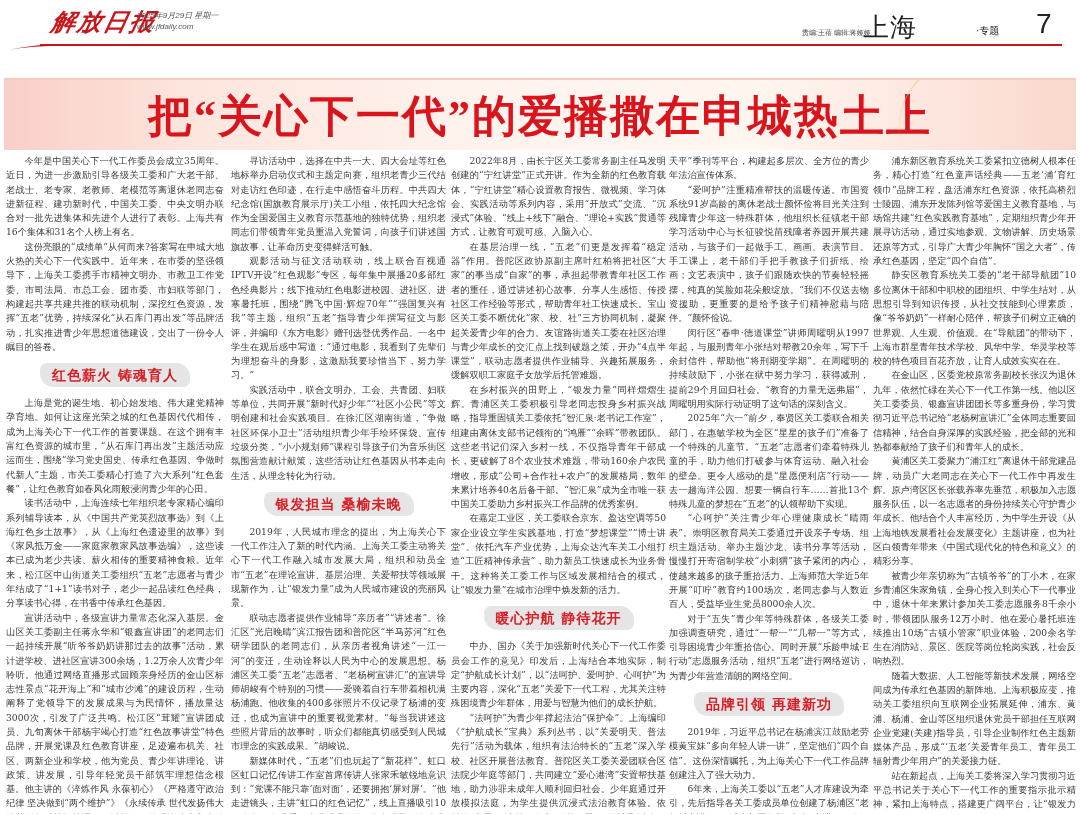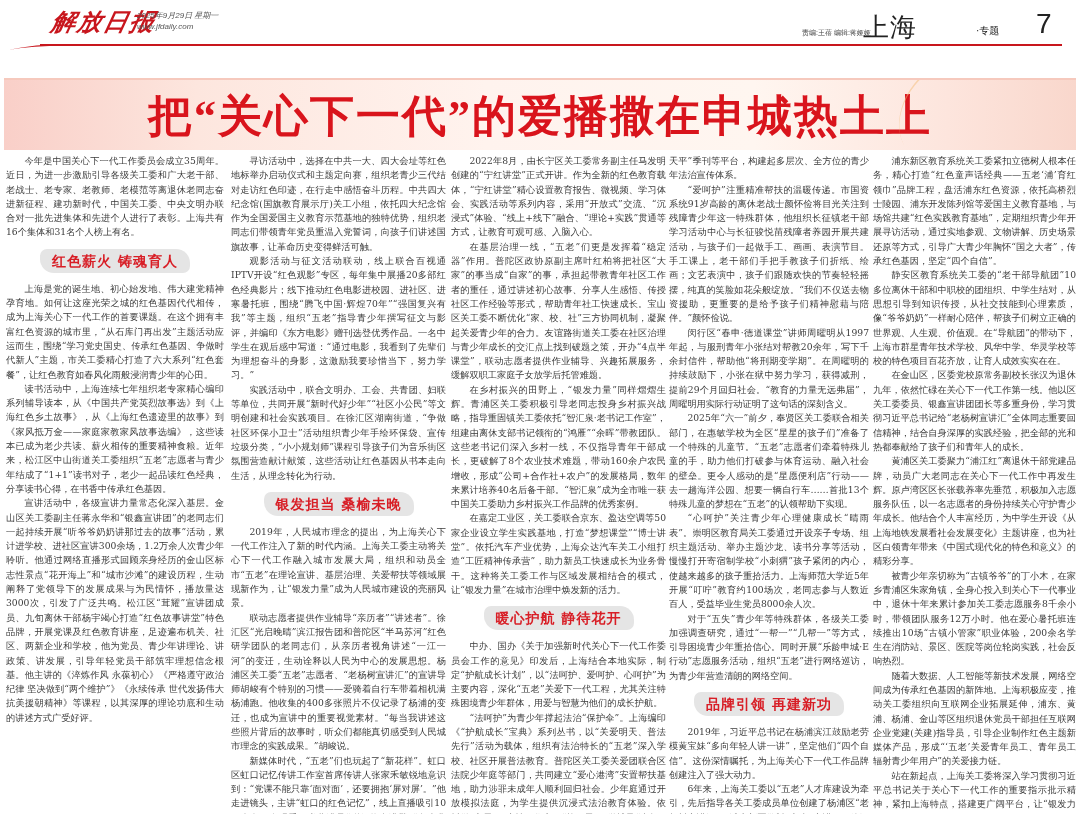--- a/index.html
+++ b/index.html
@@ -52,20 +52,21 @@
   <div class="page-num">7</div>
 </header>
 
 <div class="banner">
   <h1 class="headline">把“关心下一代”的爱播撒在申城热土上</h1>
 </div>
 
 <main class="columns">
   <section class="col c1">
     <p>今年是中国关心下一代工作委员会成立35周年。近日，为进一步激励引导各级关工委和广大老干部、老战士、老专家、老教师、老模范等离退休老同志奋进新征程、建功新时代，中国关工委、中央文明办联合对一批先进集体和先进个人进行了表彰。上海共有16个集体和31名个人榜上有名。</p>
+    <p>这份亮眼的“成绩单”从何而来?答案写在申城大地火热的关心下一代实践中。近年来，在市委的坚强领导下，上海关工委携手市精神文明办、市教卫工作党委、市司法局、市总工会、团市委、市妇联等部门，构建起共享共建共推的联动机制，深挖红色资源，发挥“五老”优势，持续深化“从石库门再出发”等品牌活动，扎实推进青少年思想道德建设，交出了一份令人瞩目的答卷。</p>
     <div class="subhead">红色薪火 铸魂育人</div>
     <p>上海是党的诞生地、初心始发地、伟大建党精神孕育地。如何让这座光荣之城的红色基因代代相传，成为上海关心下一代工作的首要课题。在这个拥有丰富红色资源的城市里，“从石库门再出发”主题活动应运而生，围绕“学习党史国史、传承红色基因、争做时代新人”主题，市关工委精心打造了六大系列“红色套餐”，让红色教育如春风化雨般浸润青少年的心田。</p>
     <p>读书活动中，上海连续七年组织老专家精心编印系列辅导读本，从《中国共产党英烈故事选》到《上海红色乡土故事》，从《上海红色遗迹里的故事》到《家风抵万金——家庭家教家风故事选编》，这些读本已成为老少共读、薪火相传的重要精神食粮。近年来，松江区中山街道关工委组织“五老”志愿者与青少年结成了“1+1”读书对子，老少一起品读红色经典，分享读书心得，在书香中传承红色基因。</p>
     <p>宣讲活动中，各级宣讲力量常态化深入基层。金山区关工委副主任蒋永华和“银鑫宣讲团”的老同志们一起持续开展“听爷爷奶奶讲那过去的故事”活动，累计进学校、进社区宣讲300余场，1.2万余人次青少年聆听。他通过网络直播形式回顾亲身经历的金山区标志性景点“花开海上”和“城市沙滩”的建设历程，生动阐释了党领导下的发展成果与为民情怀，播放量达3000次，引发了广泛共鸣。松江区“茸耀”宣讲团成员、九旬离休干部杨宇竭心打造“红色故事讲堂”特色品牌，开展党课及红色教育讲座，足迹遍布机关、社区、两新企业和学校，他为党员、青少年讲理论、讲政策、讲发展，引导年轻党员干部筑牢理想信念根基。他主讲的《淬炼作风 永葆初心》《严格遵守政治纪律 坚决做到“两个维护”》《永续传承 世代发扬伟大抗美援朝精神》等课程，以其深厚的理论功底和生动的讲述方式广受好评。</p>
   </section>
 
   <section class="col c2">
     <p>寻访活动中，选择在中共一大、四大会址等红色地标举办启动仪式和主题定向赛，组织老青少三代结对走访红色印迹，在行走中感悟奋斗历程。中共四大纪念馆(国旗教育展示厅)关工小组，依托四大纪念馆作为全国爱国主义教育示范基地的独特优势，组织老同志们带领青年党员重温入党誓词，向孩子们讲述国旗故事，让革命历史变得鲜活可触。</p>
     <p>观影活动与征文活动联动，线上联合百视通IPTV开设“红色观影”专区，每年集中展播20多部红色经典影片；线下推动红色电影进校园、进社区、进寒暑托班，围绕“腾飞中国·辉煌70年”“强国复兴有我”等主题，组织“五老”指导青少年撰写征文与影评，并编印《东方电影》赠刊选登优秀作品。一名中学生在观后感中写道：“通过电影，我看到了先辈们为理想奋斗的身影，这激励我要珍惜当下，努力学习。”</p>
     <p>实践活动中，联合文明办、工会、共青团、妇联等单位，共同开展“新时代好少年”“社区小公民”等文明创建和社会实践项目。在徐汇区湖南街道，“争做社区环保小卫士”活动组织青少年手绘环保袋、宣传垃圾分类，“小小规划师”课程引导孩子们为音乐街区氛围营造献计献策，这些活动让红色基因从书本走向生活，从理念转化为行动。</p>

